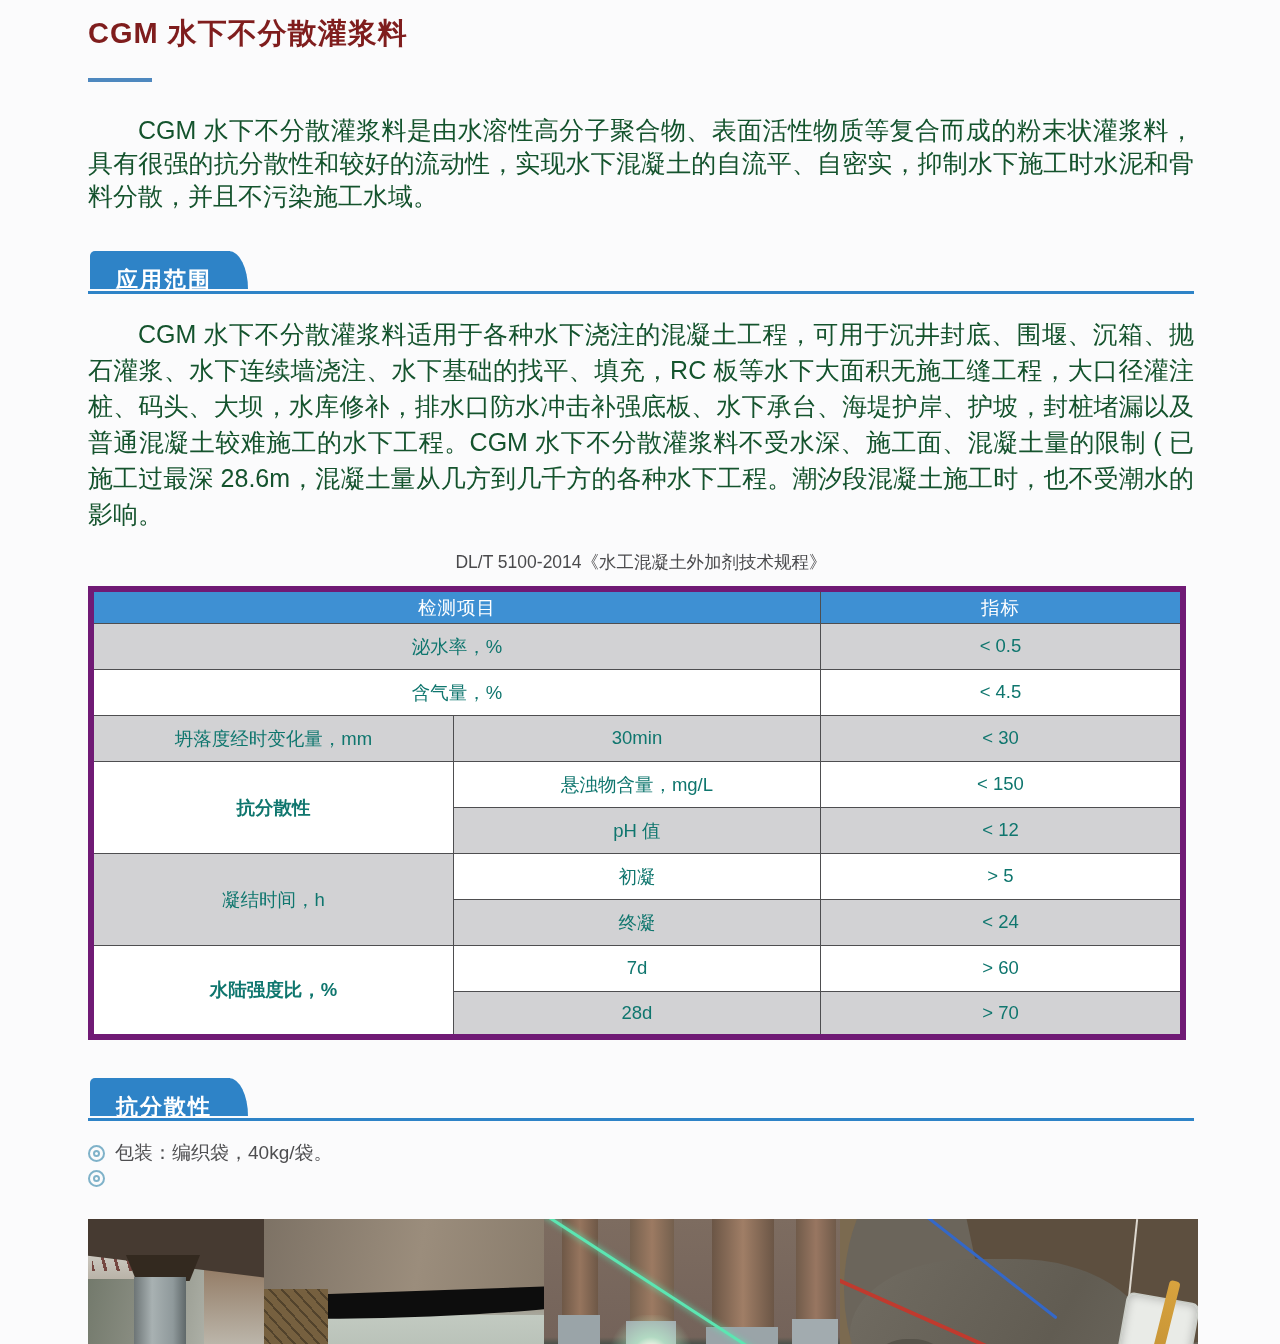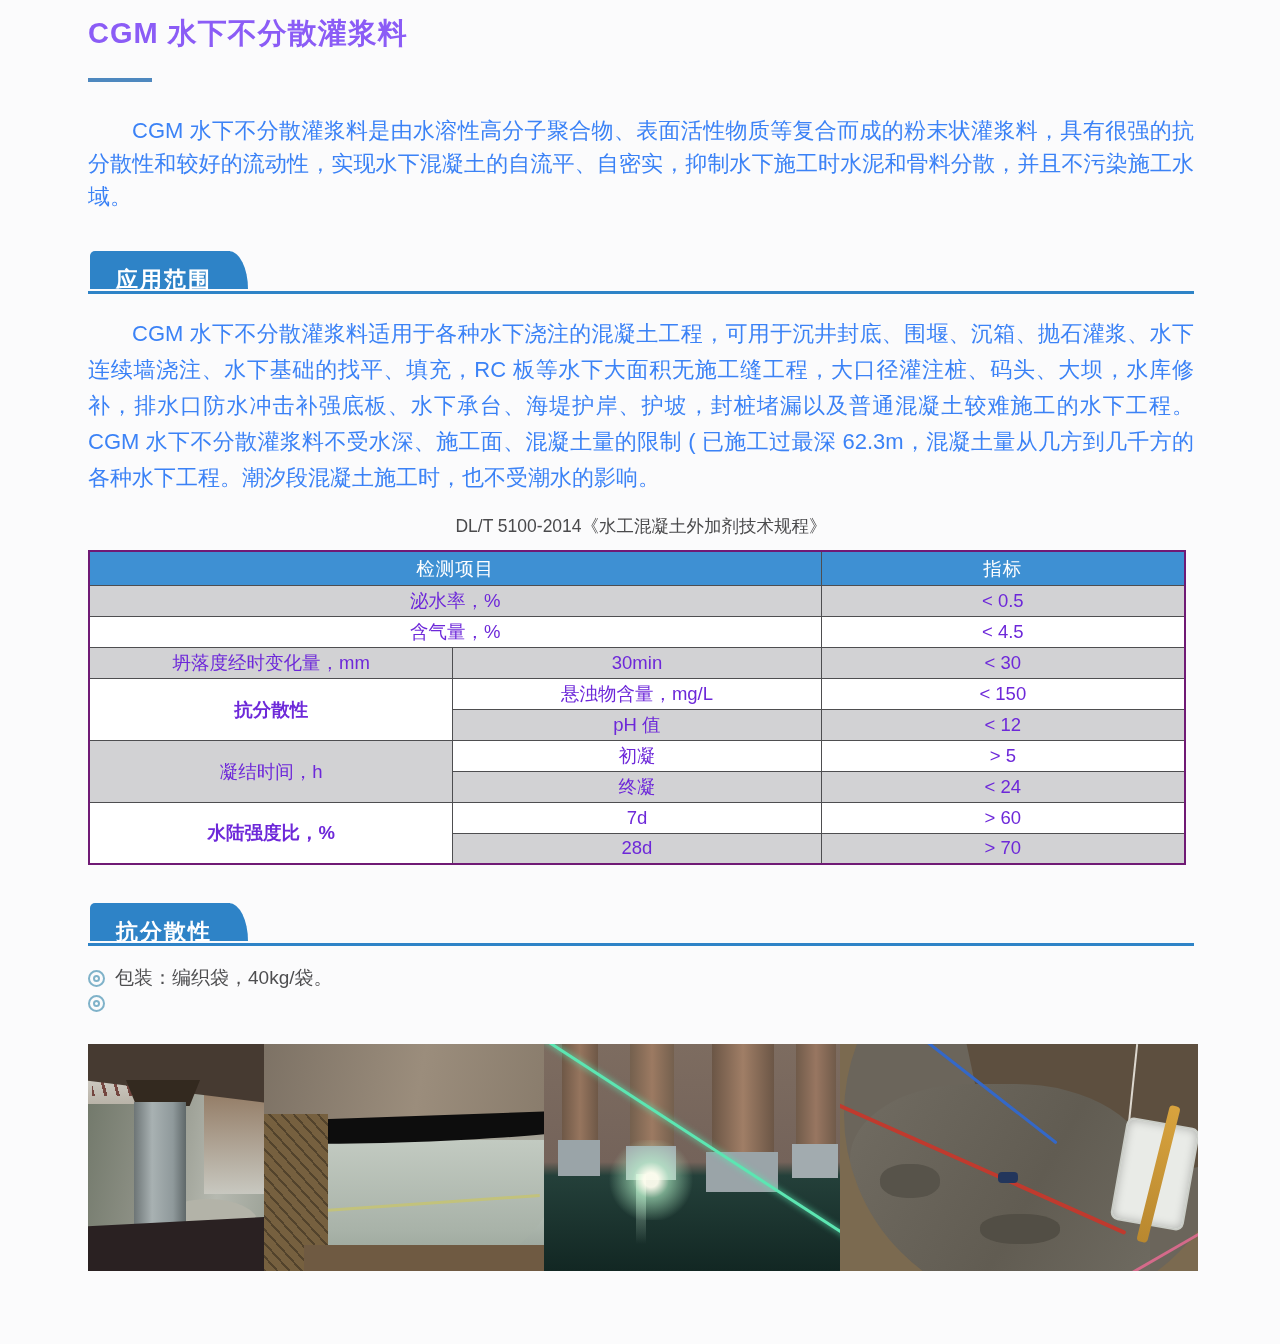--- a/index.html
+++ b/index.html
@@ -7,29 +7,29 @@
   body{
     min-height:1344px;
     background:#fbfbfc;
     font-family:"Liberation Sans","DejaVu Sans",sans-serif;
     color:#4d4d4f;
   }
   .page{ width:1280px; min-height:1344px; padding:14px 86px 0 88px; }
 
   
   .doc-title{
-    font-size:29px; font-weight:700; color:#8b5cf6; letter-spacing:1px;
+    font-size:29px; font-weight:700; color:#7f1d1d; letter-spacing:1px;
   }
   .title-dash{
     width:64px; height:4px; background:#4e88bf; margin-top:24px;
   }
 
   
   .para{
-    font-size:22px; line-height:33px; color:#3b82f6;
+    font-size:25px; line-height:33px; color:#14532d;
     text-indent:2em; text-align:justify;
   }
   .intro{ margin-top:32px; }
   .app-body{ margin-top:22px; line-height:36px; }
 
   
   .sec-head{
     margin-top:38px;
     border-bottom:3px solid #2e83c7;
     position:relative;
@@ -52,32 +52,32 @@
   
   .std-note{
     margin-top:18px; text-align:center;
     font-size:17.5px; color:#4a4a4c;
   }
 
   
   table.perf{
     margin-top:12px; width:1098px;
     border-collapse:collapse; table-layout:fixed;
-    border:2px solid #701a75;
+    border:6px solid #701a75;
   }
   table.perf th, table.perf td{
     border:1px solid #4e4e50;
     text-align:center; vertical-align:middle;
     font-size:18.5px;
   }
   table.perf th{
     background:#3e90d3; color:#ffffff; font-weight:400;
     height:34px; letter-spacing:1px;
   }
-  table.perf td{ height:31px; color:#6d28d9; background:#ffffff; }
+  table.perf td{ height:46px; color:#0f766e; background:#ffffff; }
   tr.gray td{ background:#d2d2d4; }
   td.cell-white{ background:#ffffff !important;font-weight:bold; }
   td.cell-gray{ background:#d2d2d4 !important; }
 
   
   .bullets{ margin-top:20px; }
   .bullet-row{ display:flex; align-items:center; margin-top:5px; }
   .ring-icon{
     width:17px; height:17px; border:2px solid #7fb2c9; border-radius:50%;
     display:flex; align-items:center; justify-content:center;
@@ -142,21 +142,21 @@
 <div class="page">
 
   <h1 class="doc-title">CGM 水下不分散灌浆料</h1>
   <div class="title-dash"></div>
 
   <p class="para intro">CGM 水下不分散灌浆料是由水溶性高分子聚合物、表面活性物质等复合而成的粉末状灌浆料，具有很强的抗分散性和较好的流动性，实现水下混凝土的自流平、自密实，抑制水下施工时水泥和骨料分散，并且不污染施工水域。</p>
 
   <div class="sec-head">
     <span class="sec-tab">应用范围</span>
   </div>
-  <p class="para app-body">CGM 水下不分散灌浆料适用于各种水下浇注的混凝土工程，可用于沉井封底、围堰、沉箱、抛石灌浆、水下连续墙浇注、水下基础的找平、填充，RC 板等水下大面积无施工缝工程，大口径灌注桩、码头、大坝，水库修补，排水口防水冲击补强底板、水下承台、海堤护岸、护坡，封桩堵漏以及普通混凝土较难施工的水下工程。CGM 水下不分散灌浆料不受水深、施工面、混凝土量的限制 ( 已施工过最深 62.3m，混凝土量从几方到几千方的各种水下工程。潮汐段混凝土施工时，也不受潮水的影响。</p>
+  <p class="para app-body">CGM 水下不分散灌浆料适用于各种水下浇注的混凝土工程，可用于沉井封底、围堰、沉箱、抛石灌浆、水下连续墙浇注、水下基础的找平、填充，RC 板等水下大面积无施工缝工程，大口径灌注桩、码头、大坝，水库修补，排水口防水冲击补强底板、水下承台、海堤护岸、护坡，封桩堵漏以及普通混凝土较难施工的水下工程。CGM 水下不分散灌浆料不受水深、施工面、混凝土量的限制 ( 已施工过最深 28.6m，混凝土量从几方到几千方的各种水下工程。潮汐段混凝土施工时，也不受潮水的影响。</p>
 
   <p class="std-note">DL/T 5100-2014《水工混凝土外加剂技术规程》</p>
 
   <table class="perf">
     <colgroup>
       <col style="width:33.2%">
         <col style="width:33.6%">
         <col style="width:33.2%">
     </colgroup>
     <thead>

